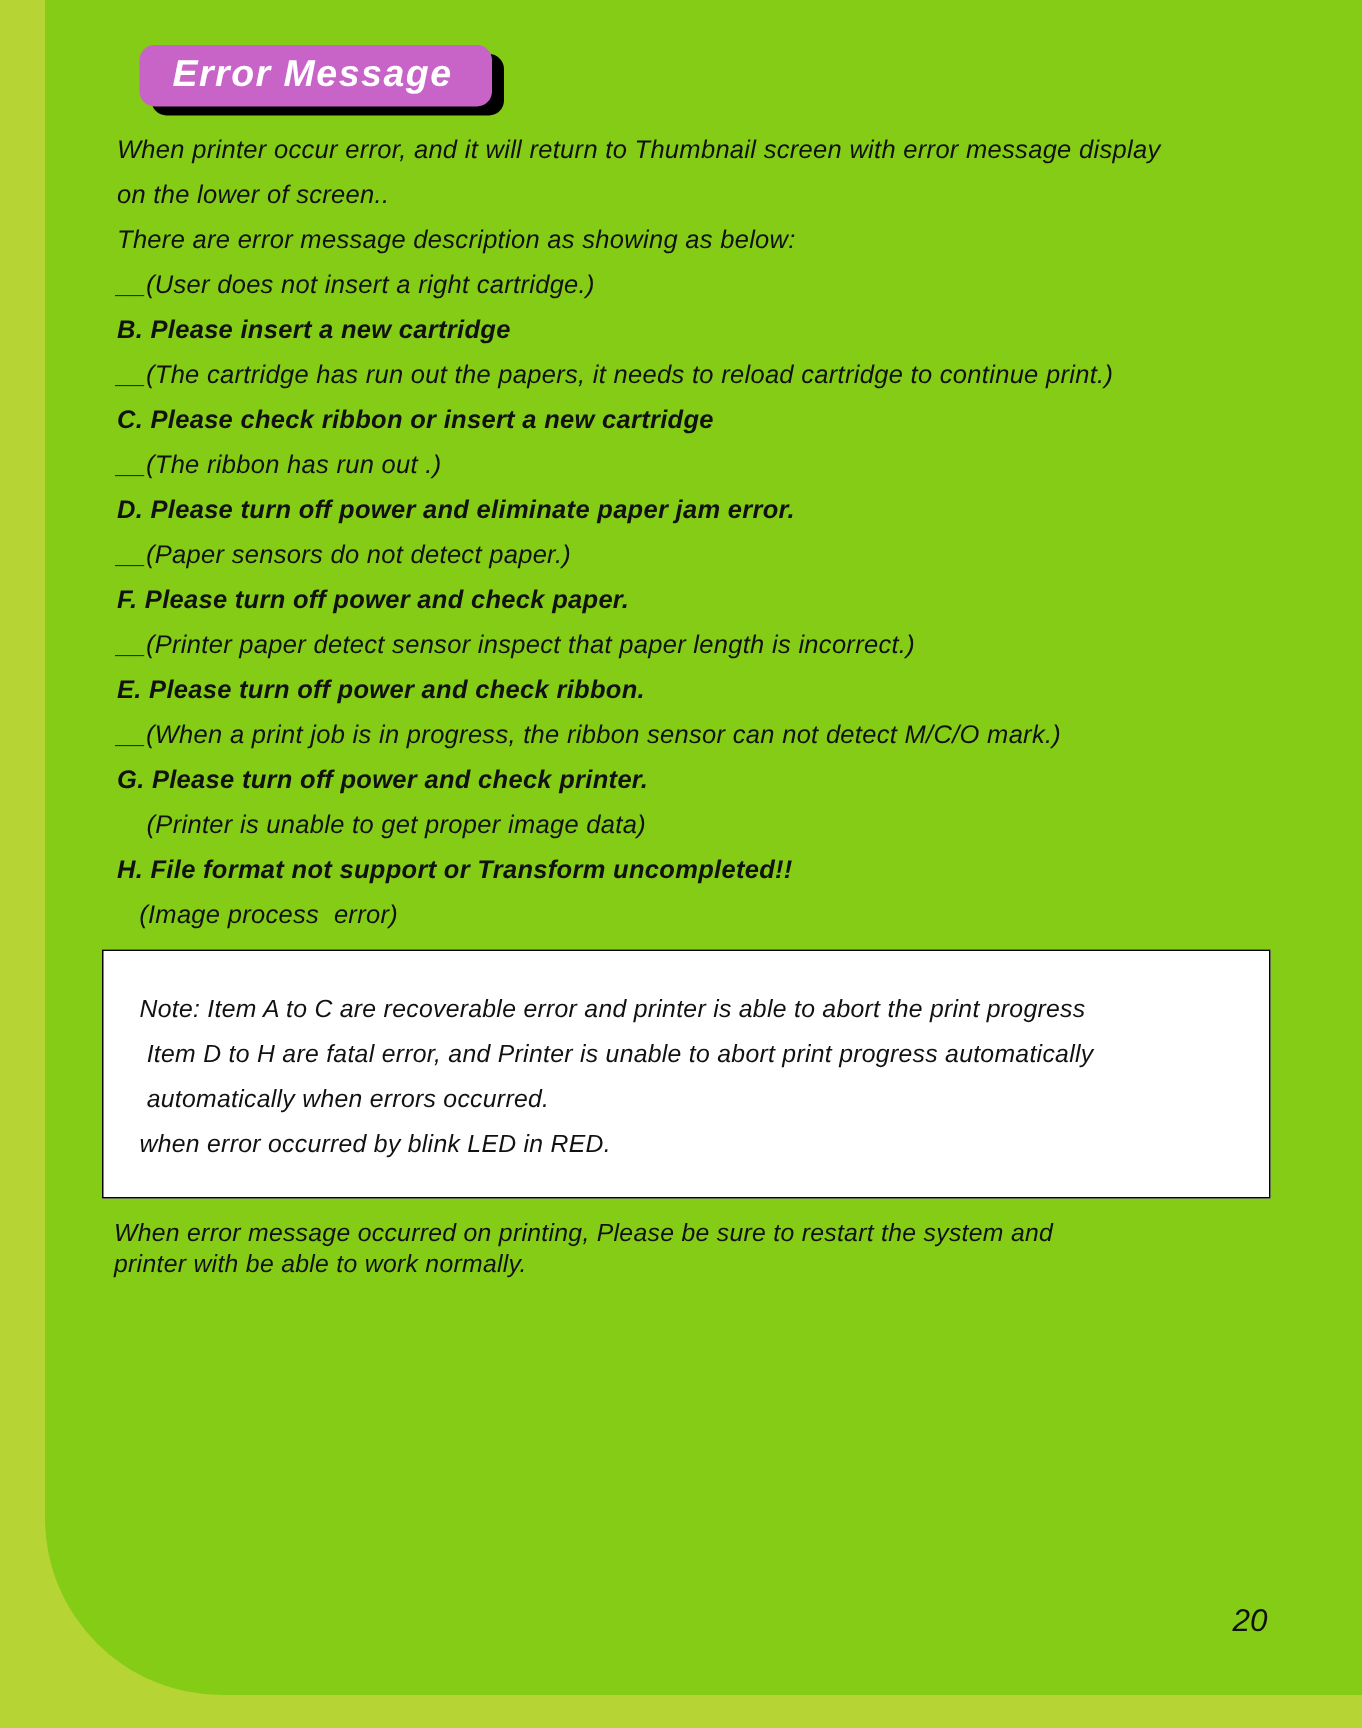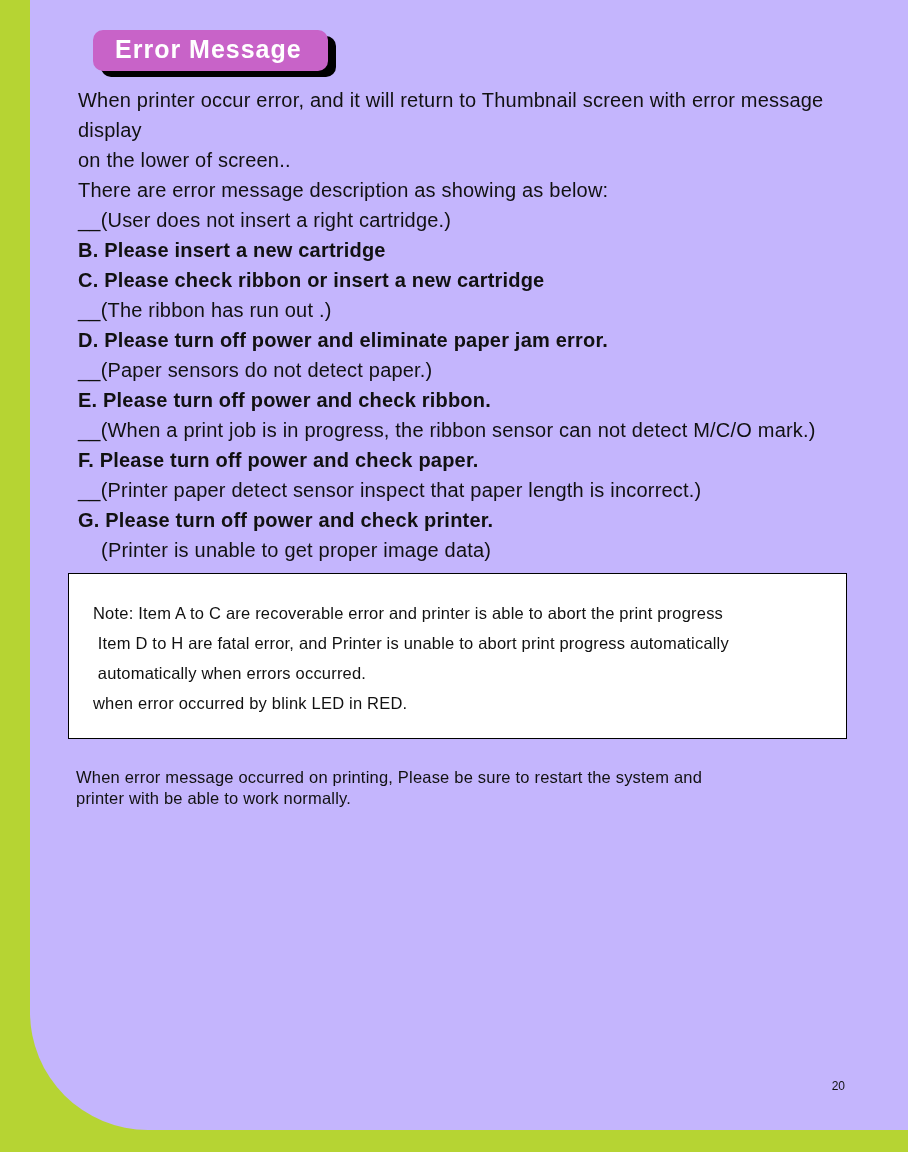--- a/index.html
+++ b/index.html
@@ -7,72 +7,73 @@
   body {
     position: relative;
     overflow: hidden;
     background: var(--accent-green, #b6d433);
     font-family: "Liberation Sans", sans-serif;
     color: #111;
   }
   .paper {
     position: absolute;
     top: 0; left: 30px; right: 0; bottom: 22px;
-    background: #c4b5fd;
+    background: #84cc16;
     border-bottom-left-radius: 118px;
+    font-style: italic;
   }
   .content {
     padding: 30px 30px 0 48px;
   }
   .title-badge {
     display: inline-block;
     margin: 0 0 14px 15px;
     background: var(--title-background, #c863c8);
     color: var(--title-text, #ffffff);
     font-size: 25px;
     font-weight: bold;
     letter-spacing: 1px;
     padding: 5px 26px 7px 22px;
     border-radius: 10px;
     box-shadow: 8px 6px 0 #000000;
   }
   .intro-line, .error-heading, .error-desc {
-    font-size: 20px;
+    font-size: 17px;
     line-height: 30px;
     letter-spacing: 0.2px;
     white-space: pre-wrap;
   }
   .error-heading { font-weight: bold; }
   .note-box {
     margin: 8px 0 0 -10px;
     width: 779px;
     border: 1px solid #000000;
     padding: 24px 20px 20px 24px;
     background: #ffffff;
   }
   .note-line {
     font-size: 16.5px;
     line-height: 30px;
     letter-spacing: 0.2px;
     white-space: pre-wrap;
   }
   .footer-text {
-    margin-top: 28px;
+    margin-top: 13px;
     margin-left: -2px;
   }
   .footer-line {
     font-size: 16.5px;
     line-height: 21px;
     letter-spacing: 0.2px;
   }
   .page-number {
     position: absolute;
     right: 63px;
     bottom: 37px;
-    font-size: 12px;
+    font-size: 21px;
     color: #111;
   }
 </style>
 </head>
 <body>
 
 <div class="paper">
   <div class="content">
 
     <div class="title-badge">
@@ -84,40 +85,45 @@
       <div class="intro-line">on the lower of screen..</div>
       <div class="intro-line">There are error message description as showing as below:</div>
     </div>
 
     <div class="error-list">
       <div class="error-item">
         <div class="error-desc">__(User does not insert a right cartridge.)</div>
       </div>
       <div class="error-item">
         <div class="error-heading">B. Please insert a new cartridge</div>
+        <div class="error-desc">__(The cartridge has run out the papers, it needs to reload cartridge to continue print.)</div>
       </div>
       <div class="error-item">
         <div class="error-heading">C. Please check ribbon or insert a new cartridge</div>
         <div class="error-desc">__(The ribbon has run out .)</div>
       </div>
       <div class="error-item">
         <div class="error-heading">D. Please turn off power and eliminate paper jam error.</div>
         <div class="error-desc">__(Paper sensors do not detect paper.)</div>
       </div>
       <div class="error-item">
+        <div class="error-heading">F. Please turn off power and check paper.</div>
+        <div class="error-desc">__(Printer paper detect sensor inspect that paper length is incorrect.)</div>
+      </div>
+      <div class="error-item">
         <div class="error-heading">E. Please turn off power and check ribbon.</div>
         <div class="error-desc">__(When a print job is in progress, the ribbon sensor can not detect M/C/O mark.)</div>
       </div>
       <div class="error-item">
-        <div class="error-heading">F. Please turn off power and check paper.</div>
-        <div class="error-desc">__(Printer paper detect sensor inspect that paper length is incorrect.)</div>
+        <div class="error-heading">G. Please turn off power and check printer.</div>
+        <div class="error-desc">    (Printer is unable to get proper image data)</div>
       </div>
       <div class="error-item">
-        <div class="error-heading">G. Please turn off power and check printer.</div>
-        <div class="error-desc">    (Printer is unable to get proper image data)</div>
+        <div class="error-heading">H. File format not support or Transform uncompleted!!</div>
+        <div class="error-desc">   (Image process  error)</div>
       </div>
     </div>
 
     <div class="note-box">
       <div class="note-line">Note: Item A to C are recoverable error and printer is able to abort the print progress</div>
       <div class="note-line"> Item D to H are fatal error, and Printer is unable to abort print progress automatically</div>
       <div class="note-line"> automatically when errors occurred.</div>
       <div class="note-line">when error occurred by blink LED in RED.</div>
     </div>
 

